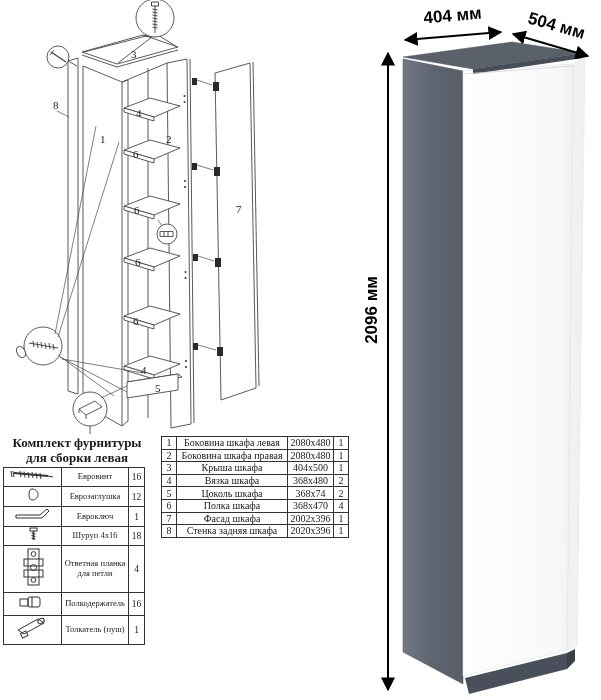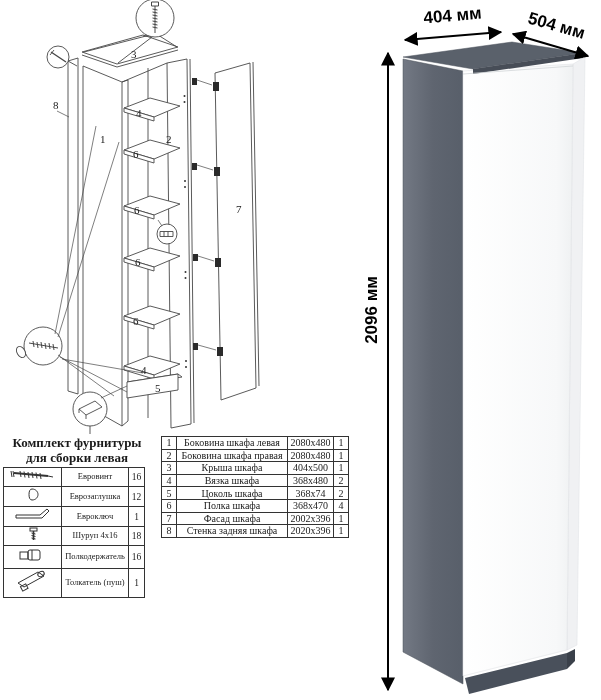--- a/index.html
+++ b/index.html
@@ -227,20 +227,34 @@
                   <rect x="22" y="1" width="7" height="3"></rect>
                   <line x1="25.5" y1="4" x2="25.5" y2="13" stroke-width="1.6"></line>
                   <line x1="23.5" y1="6" x2="27.5" y2="7"></line>
                   <line x1="23.5" y1="8.5" x2="27.5" y2="9.5"></line>
                   <line x1="23.5" y1="11" x2="27.5" y2="12"></line>
                 </g>
               </svg></td>
         <td class="nm">Шуруп 4x16</td>
         <td class="qt">18</td>
       </tr>
+      <tr style="height:47px">
+        <td class="ic"><svg width="50" height="42" viewBox="0 0 50 42">
+                <g fill="none" stroke="#333">
+                  <rect x="20" y="3" width="11" height="36"></rect>
+                  <rect x="16" y="13" width="19" height="7"></rect>
+                  <rect x="16" y="24" width="19" height="7"></rect>
+                  <circle cx="25.5" cy="8" r="2.4"></circle>
+                  <circle cx="25.5" cy="21.5" r="3"></circle>
+                  <circle cx="25.5" cy="34" r="2.4"></circle>
+                </g>
+              </svg></td>
+        <td class="nm">Ответная планка для петли</td>
+        <td class="qt">4</td>
+      </tr>
       <tr style="height:22px">
         <td class="ic"><svg width="50" height="18" viewBox="0 0 50 18">
                 <g fill="none" stroke="#333">
                   <rect x="12" y="6" width="8" height="7"></rect>
                   <rect x="20" y="4" width="12" height="10" rx="2"></rect>
                   <line x1="24" y1="4" x2="24" y2="14"></line>
                 </g>
               </svg></td>
         <td class="nm">Полкодержатель</td>
         <td class="qt">16</td>

